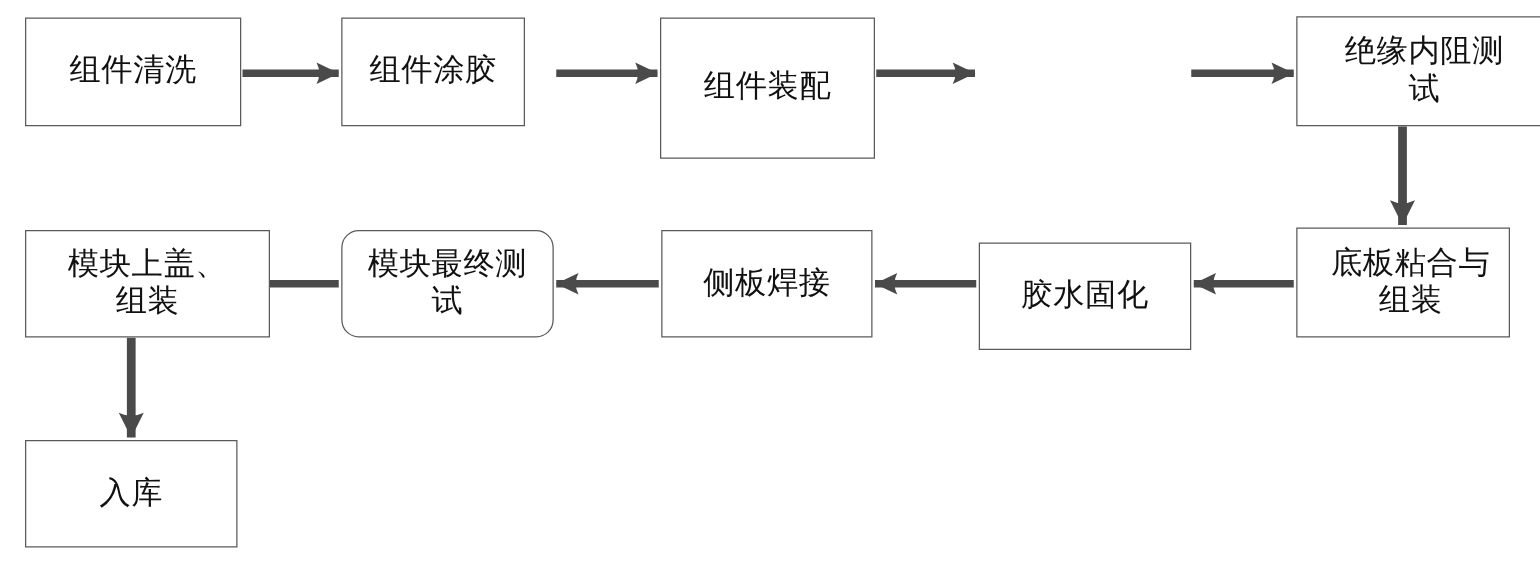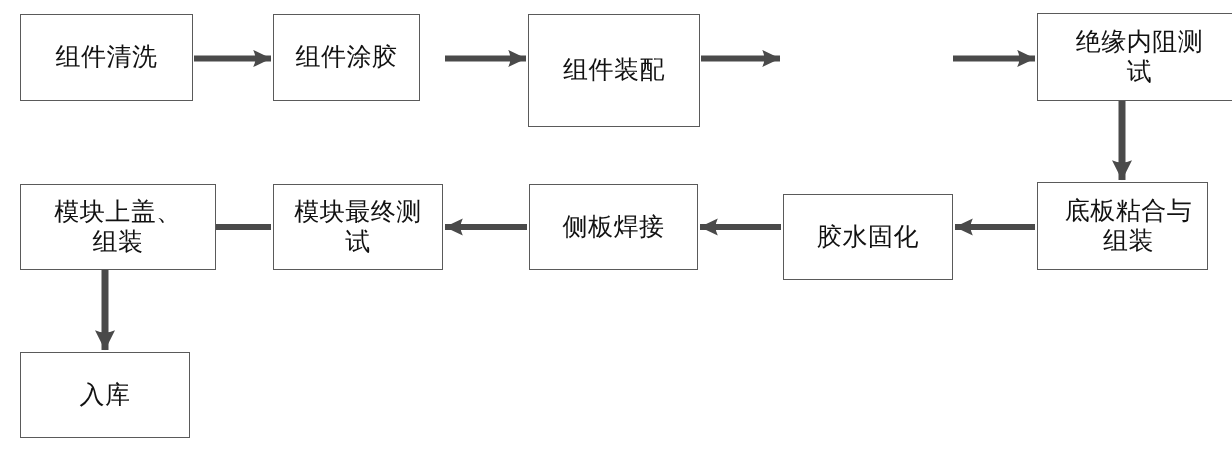--- a/index.html
+++ b/index.html
@@ -103,21 +103,21 @@
   </div>
 
   <div class="node-box" style="left:783px; top:184px; width:170px; height:86px;margin-top:10px;">
     <span class="node-label">胶水固化</span>
   </div>
 
   <div class="node-box" style="left:529px; top:184px; width:169px; height:86px;">
     <span class="node-label">侧板焊接</span>
   </div>
 
-  <div class="node-box" style="left:273px; top:184px; width:170px; height:86px;">
+  <div class="node-box" style="left:273px; top:184px; width:170px; height:86px;border-radius:14px;">
     <span class="node-label">模块最终测
 试</span>
   </div>
 
   <div class="node-box" style="left:20px; top:184px; width:196px; height:86px;">
     <span class="node-label">模块上盖、
 组装</span>
   </div>
 
   <div class="node-box" style="left:20px; top:352px; width:170px; height:86px;">

